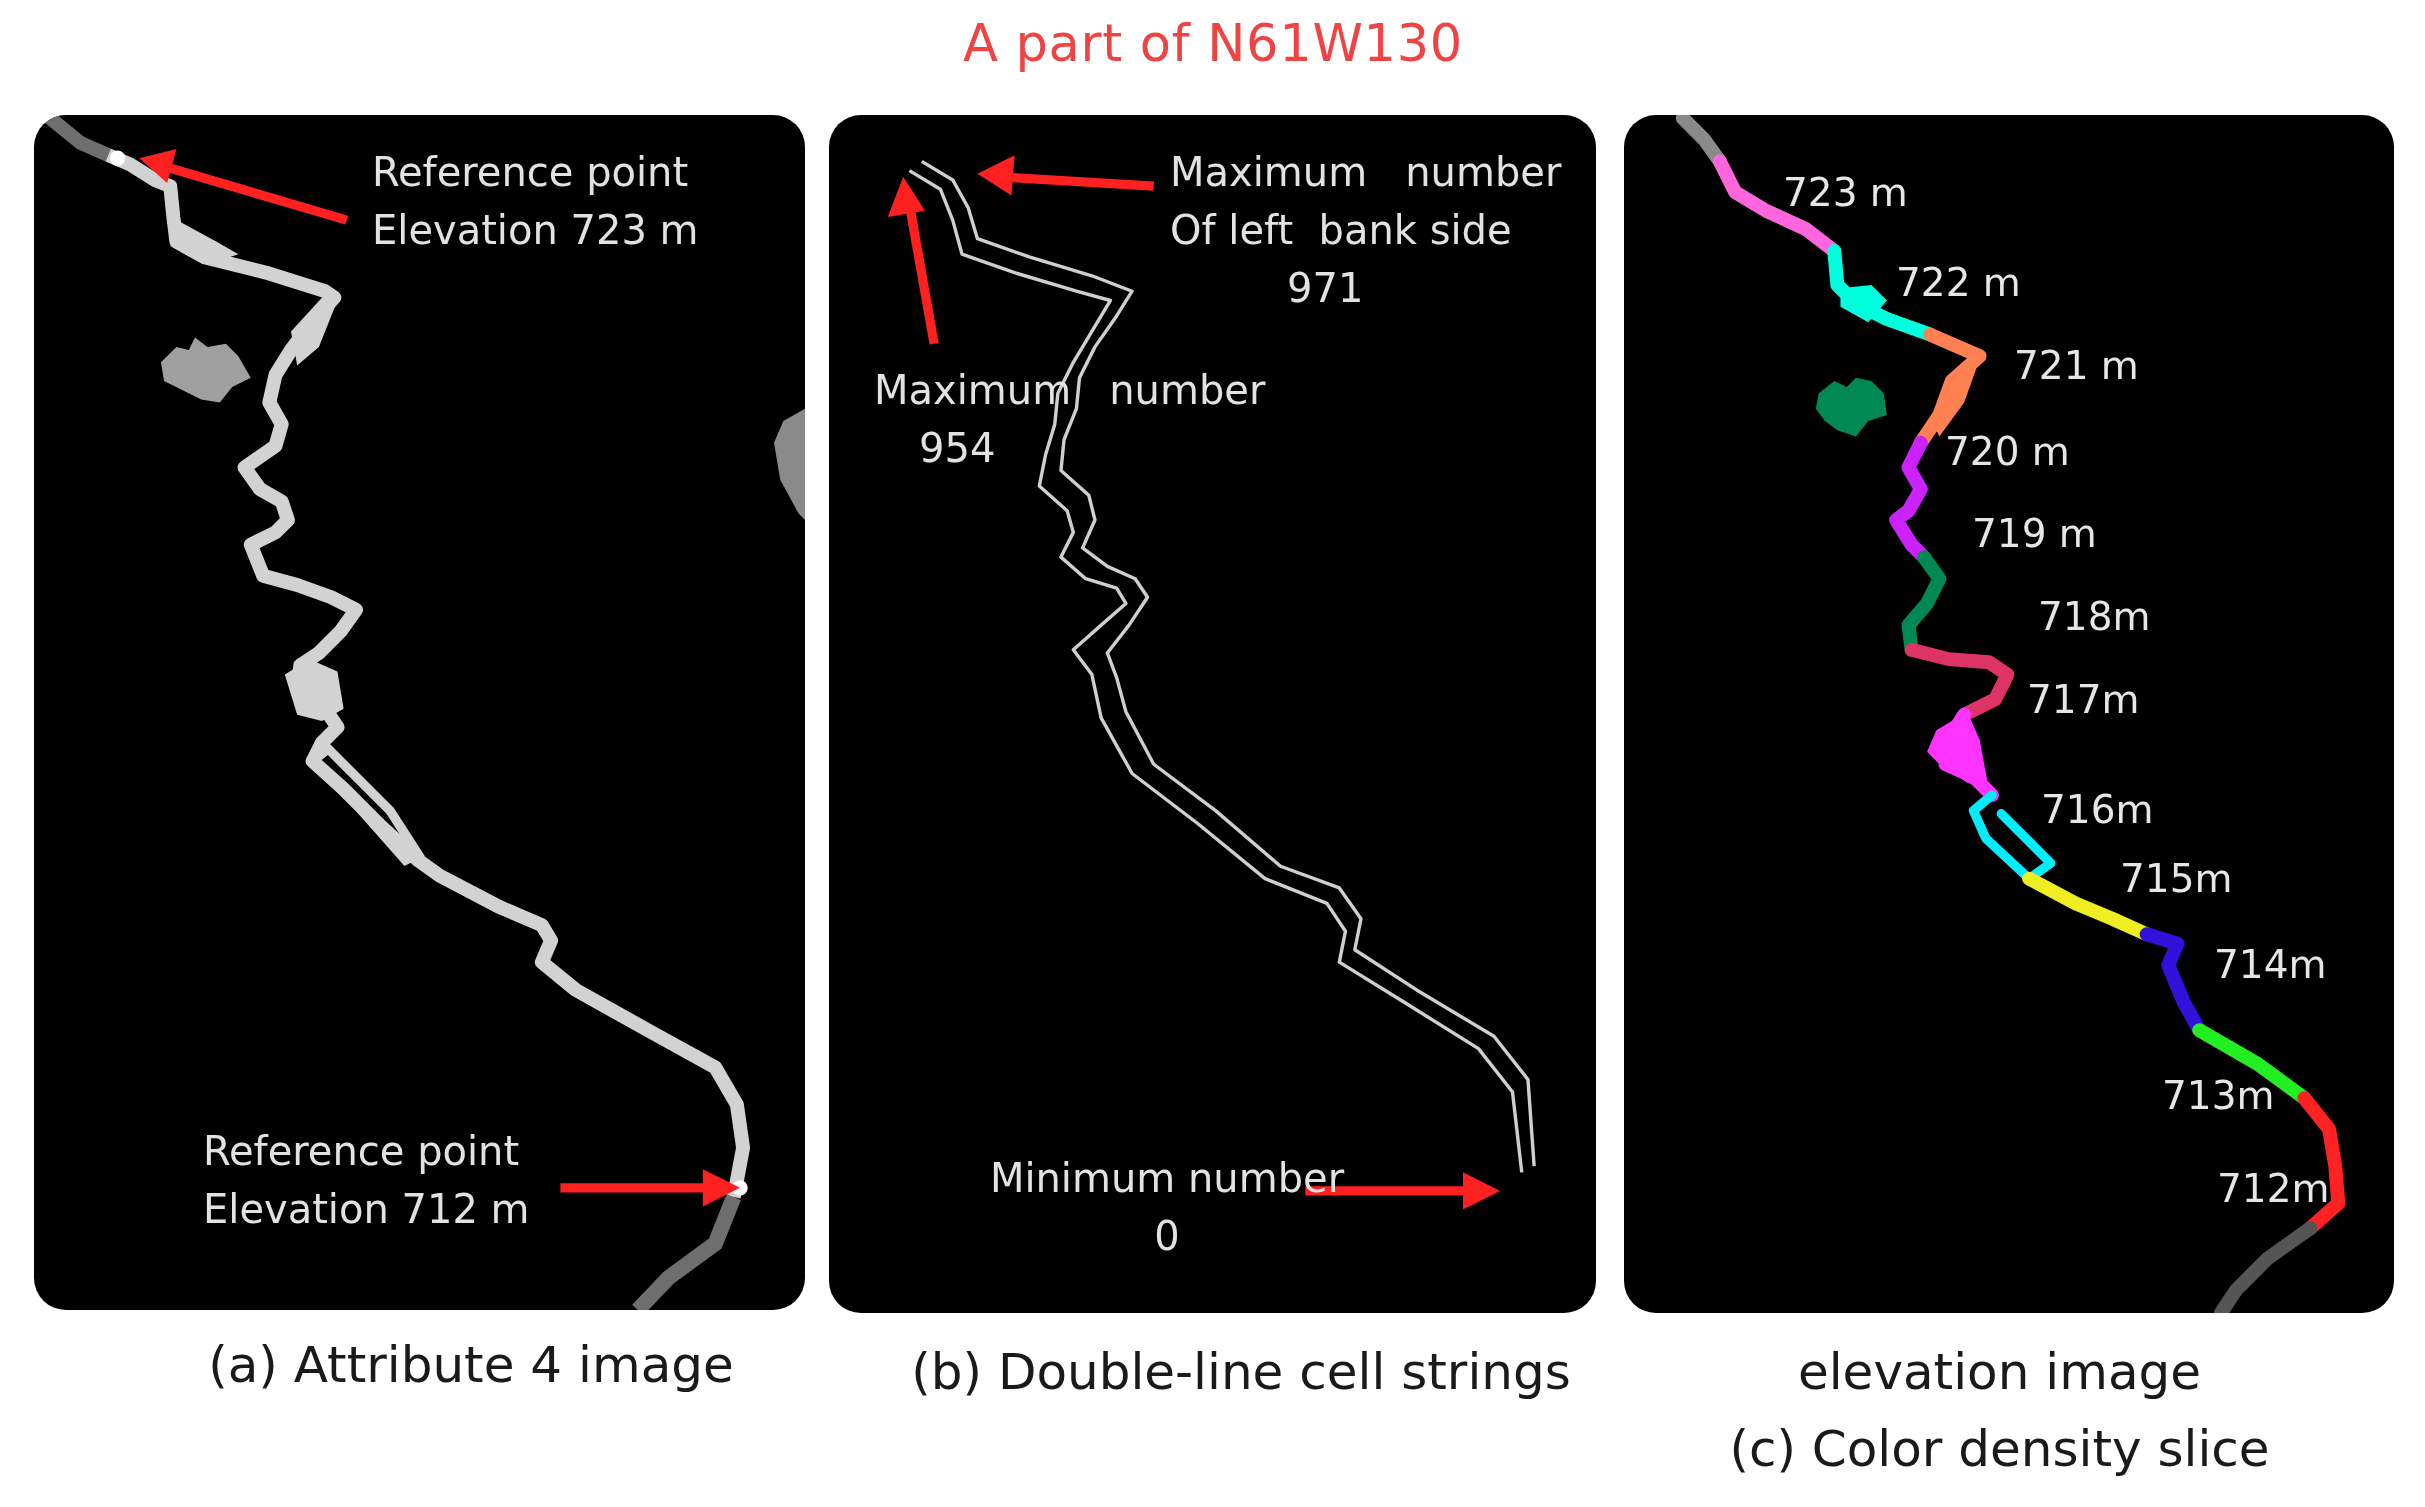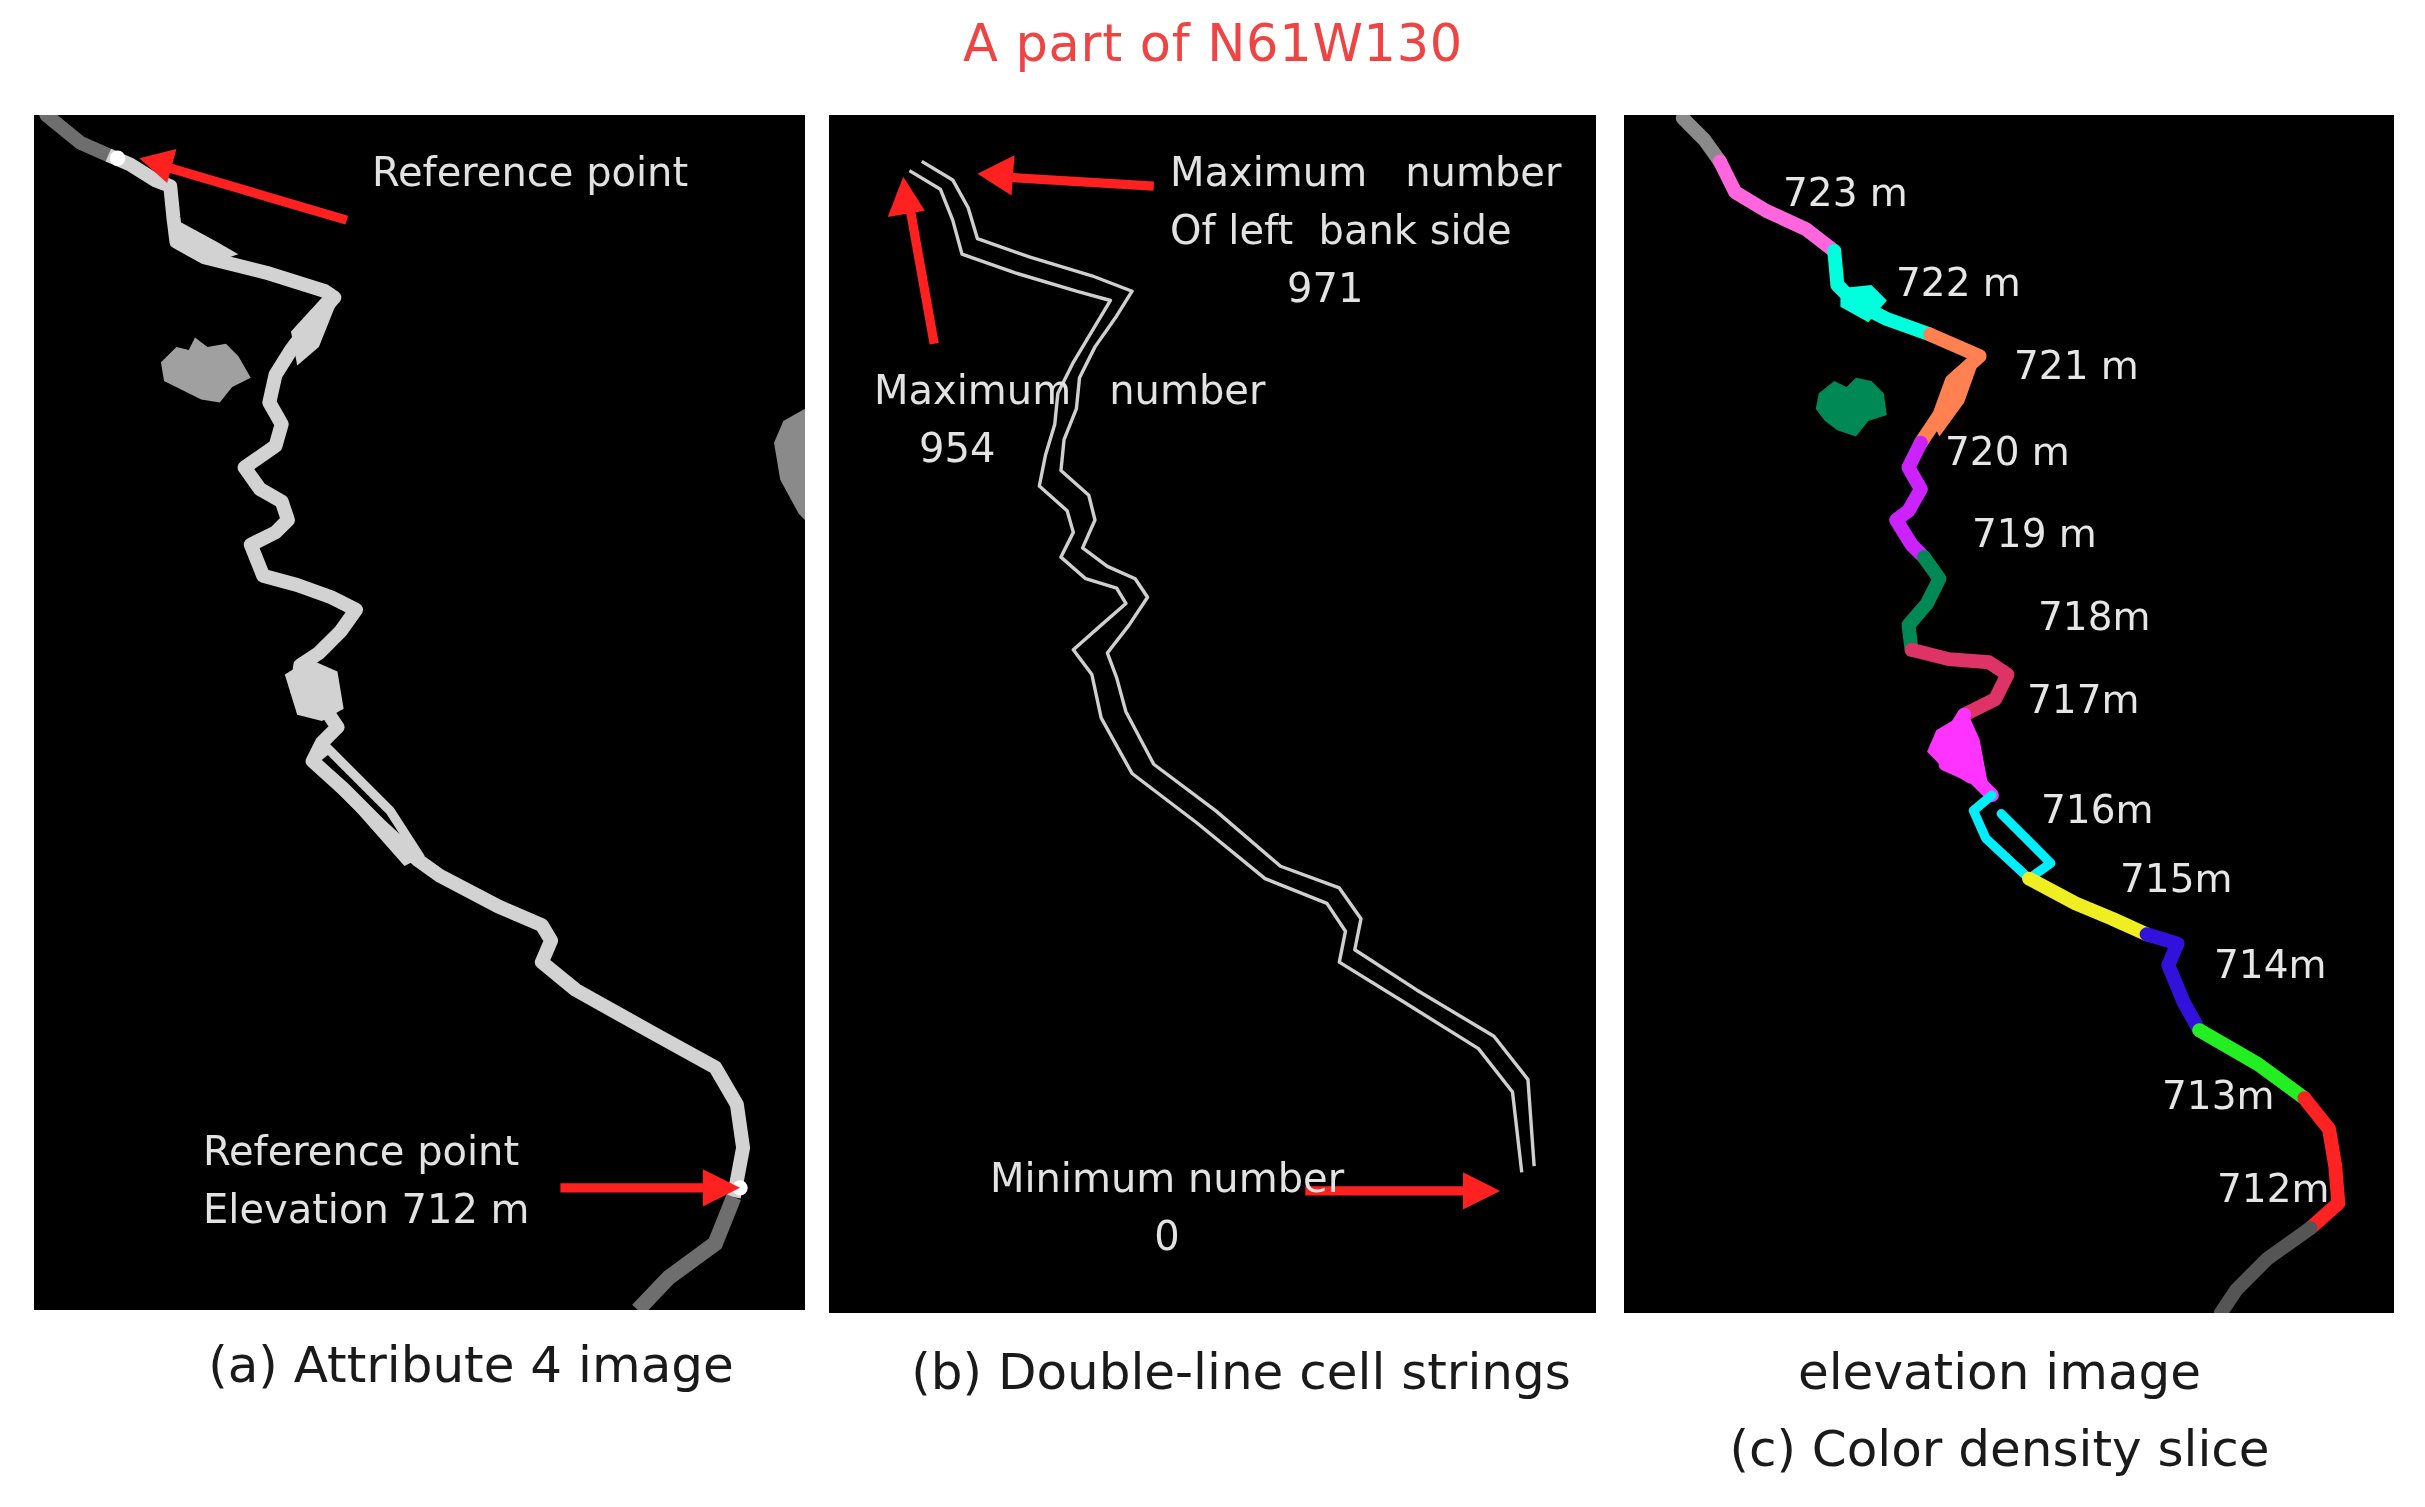--- a/index.html
+++ b/index.html
@@ -1,20 +1,20 @@
 <!DOCTYPE html>
 <html style="font-size:11px"><head>
 <meta charset="utf-8">
 <style>
   html, body { margin:0; padding:0; background:#ffffff; }
   body { width:2426px; height:1508px; position:relative; overflow:hidden;
          font-family:"DejaVu Sans","Liberation Sans",sans-serif; }
   .title { position:absolute; left:0; width:2426px; top:13.8px; text-align:center;
            font-size:51px; color:#ef4444; letter-spacing:0.7px; }
-  .panel { position:absolute; background:#000; overflow:hidden; }
+  .panel { position:absolute; background:#000; overflow:hidden;border-radius:32px; }
   .panel svg { position:absolute; left:0; top:0; width:100%; height:100%; }
   .lbl { position:absolute; color:#e2e2e2; font-size:40px; line-height:58px; white-space:nowrap; }
   .elev { position:absolute; color:#e6e6e6; font-size:39px; white-space:nowrap; }
   .caption { position:absolute; font-size:50px; color:#1a1a1a; text-align:center; line-height:77px; white-space:nowrap; }
 </style>
 </head>
 <body>
 
 <div class="title">A part of N61W130</div>
 
@@ -44,20 +44,21 @@
       <line x1="202" y1="68" x2="80" y2="32"></line>
       <polygon points="68,28 92,22 86,44" stroke="none"></polygon>
     </g>
     <g stroke="#ff2020" stroke-width="6" fill="#ff2020">
       <line x1="340" y1="694" x2="440" y2="694"></line>
       <polygon points="456,694 432,682 432,706" stroke="none"></polygon>
     </g>
   </svg>
   <div class="lbl" style="left:338px; top:27.6px;">
     <div>Reference point</div>
+    <div>Elevation 723 m</div>
   </div>
   <div class="lbl" style="left:169px; top:1007px;">
     <div>Reference point</div>
     <div>Elevation 712 m</div>
   </div>
 </div>
 
 <div class="panel" style="left:829px; top:115px; width:767px; height:1198px;">
   <svg viewBox="0 0 496 775" preserveAspectRatio="none">
     <g stroke="#cfcfcf" stroke-width="2.2" fill="none" stroke-linejoin="round">

